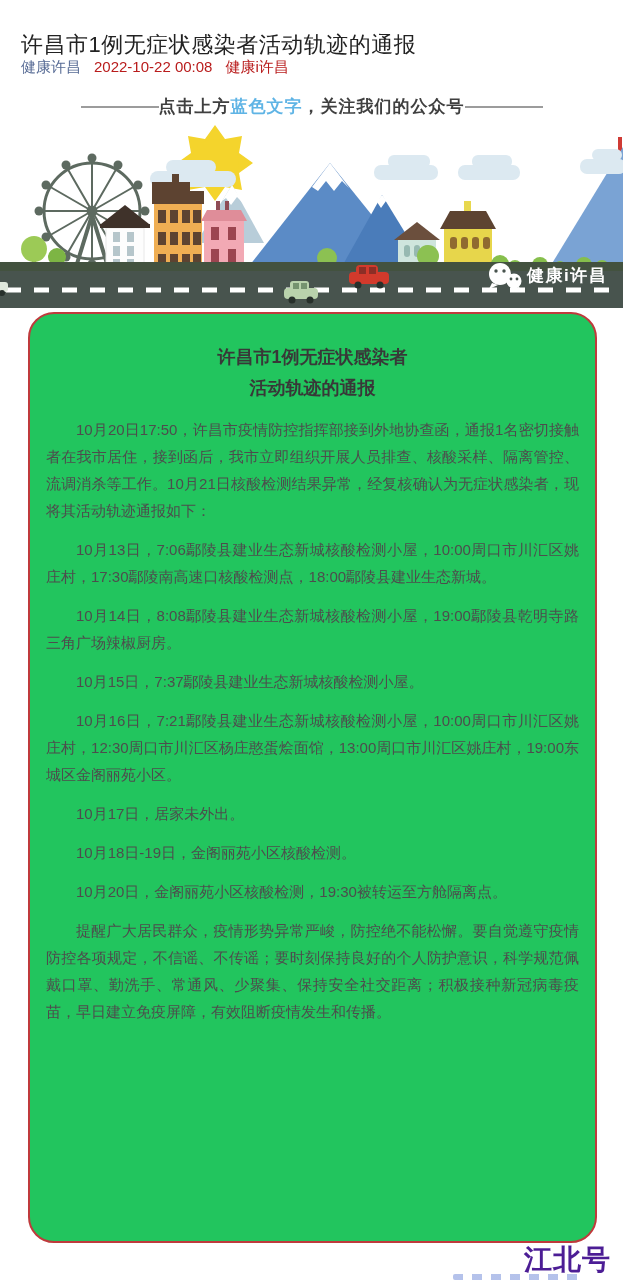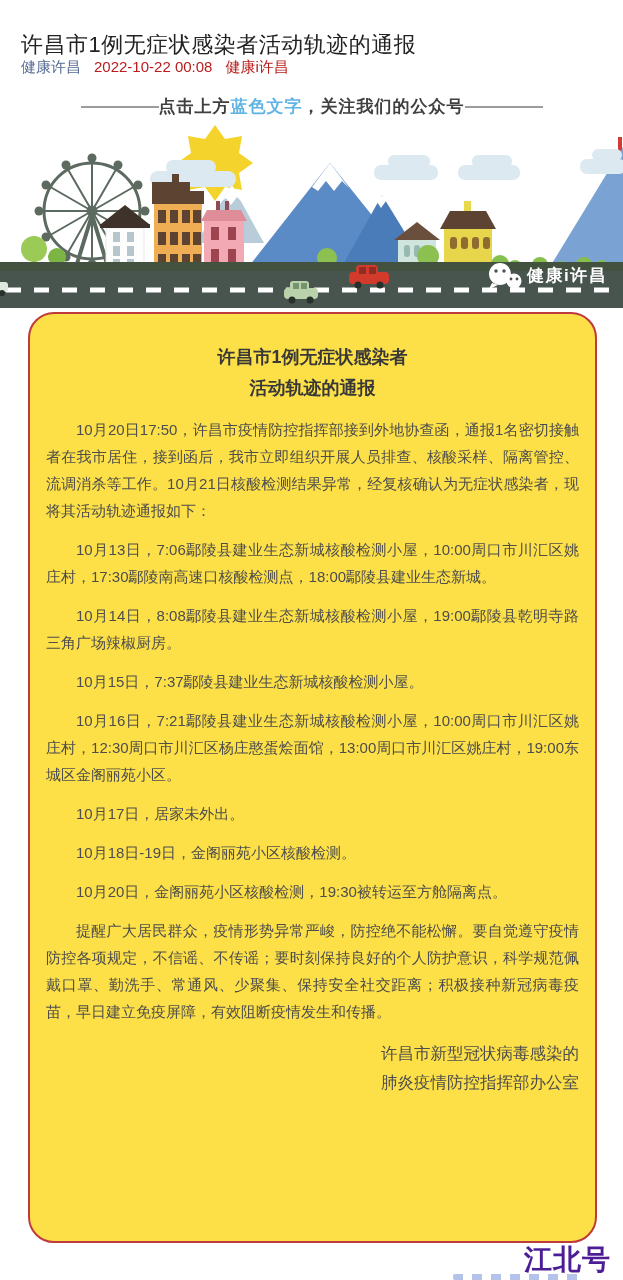--- a/index.html
+++ b/index.html
@@ -17,21 +17,21 @@
   .byline .meta{color:#b91c1c;}
   .tagline{position:absolute;top:95px;left:0;width:623px;display:flex;align-items:center;justify-content:center;}
   .tagline .line{width:78px;height:2px;background:#9c9c9c;}
   .tagline .text{font-size:17px;font-weight:bold;color:#3f3f3f;letter-spacing:1px;white-space:nowrap;}
   .tagline .hl{color:#5fb4e5;}
   .scene{position:absolute;top:125px;left:0;display:block;}
   .red-tick{position:absolute;top:137px;right:1px;width:4px;height:15px;background:#cf3b35;}
   .notice-box{
     position:absolute;top:312px;left:28px;width:569px;height:931px;
     box-sizing:border-box;border:2px solid #bf3a3c;border-radius:26px;
-    padding:14px 16px 0;overflow:hidden;background:#fde047;
+    padding:14px 16px 0;overflow:hidden;background:#22c55e;
   }
   .notice-title{margin-top:14px;text-align:center;font-size:18px;font-weight:bold;color:#383838;line-height:31px;}
   .notice-box p{
     font-size:15px;line-height:27px;color:#4d4d4d;
     text-indent:2em;margin:12px 0;text-align:justify;
   }
   .signature{margin-top:14px;text-align:right;font-size:16.5px;line-height:29px;color:#4d4d4d;}
   .watermark{position:absolute;top:1241px;right:12px;font-size:28px;font-weight:bold;color:#4c1d95;letter-spacing:1px;}
   .watermark-partial{
     position:absolute;top:1274px;right:40px;width:130px;height:6px;border-radius:2px;
@@ -236,21 +236,16 @@
   </div>
   <p>10月20日17:50，许昌市疫情防控指挥部接到外地协查函，通报1名密切接触者在我市居住，接到函后，我市立即组织开展人员排查、核酸采样、隔离管控、流调消杀等工作。10月21日核酸检测结果异常，经复核确认为无症状感染者，现将其活动轨迹通报如下：</p>
   <p>10月13日，7:06鄢陵县建业生态新城核酸检测小屋，10:00周口市川汇区姚庄村，17:30鄢陵南高速口核酸检测点，18:00鄢陵县建业生态新城。</p>
   <p>10月14日，8:08鄢陵县建业生态新城核酸检测小屋，19:00鄢陵县乾明寺路三角广场辣椒厨房。</p>
   <p>10月15日，7:37鄢陵县建业生态新城核酸检测小屋。</p>
   <p>10月16日，7:21鄢陵县建业生态新城核酸检测小屋，10:00周口市川汇区姚庄村，12:30周口市川汇区杨庄憨蛋烩面馆，13:00周口市川汇区姚庄村，19:00东城区金阁丽苑小区。</p>
   <p>10月17日，居家未外出。</p>
   <p>10月18日-19日，金阁丽苑小区核酸检测。</p>
   <p>10月20日，金阁丽苑小区核酸检测，19:30被转运至方舱隔离点。</p>
   <p>提醒广大居民群众，疫情形势异常严峻，防控绝不能松懈。要自觉遵守疫情防控各项规定，不信谣、不传谣；要时刻保持良好的个人防护意识，科学规范佩戴口罩、勤洗手、常通风、少聚集、保持安全社交距离；积极接种新冠病毒疫苗，早日建立免疫屏障，有效阻断疫情发生和传播。</p>
-  <div class="signature">
-    <div>许昌市新型冠状病毒感染的</div>
-    <div>肺炎疫情防控指挥部办公室</div>
-
-  </div>
 </div>
 
 <div class="watermark">江北号</div>
 <div class="watermark-partial"></div>
 
 </body></html>

